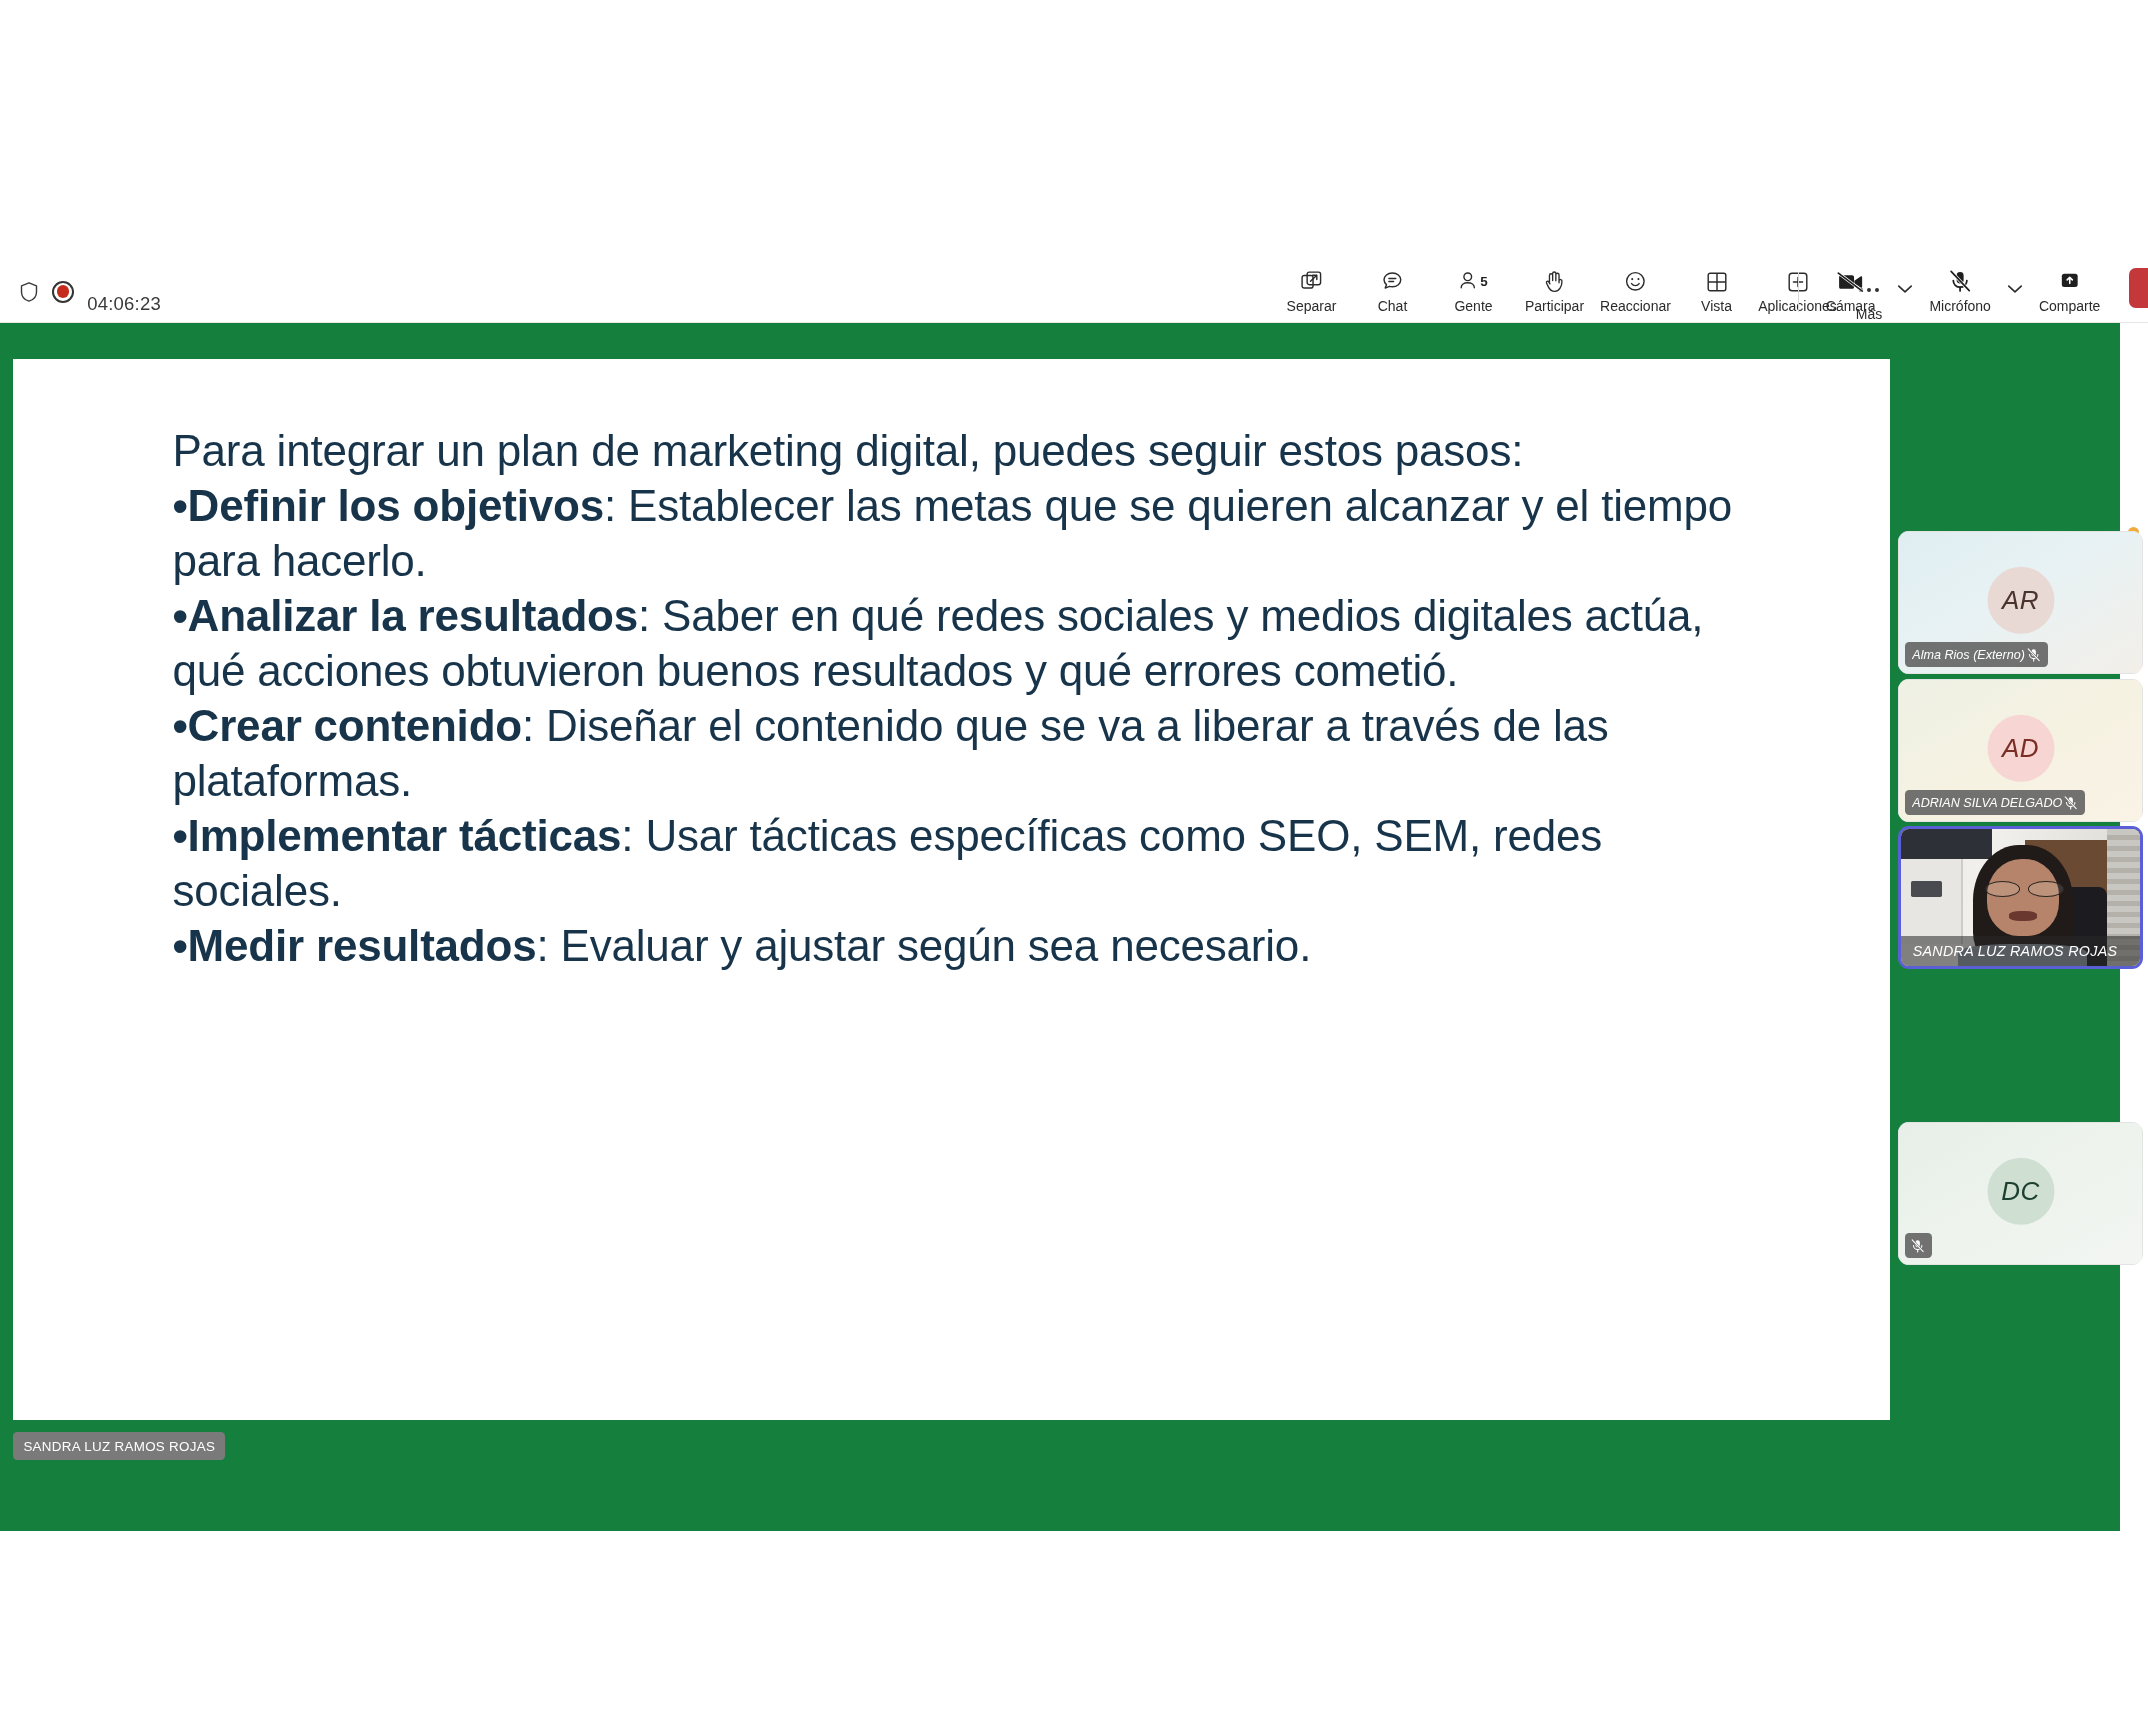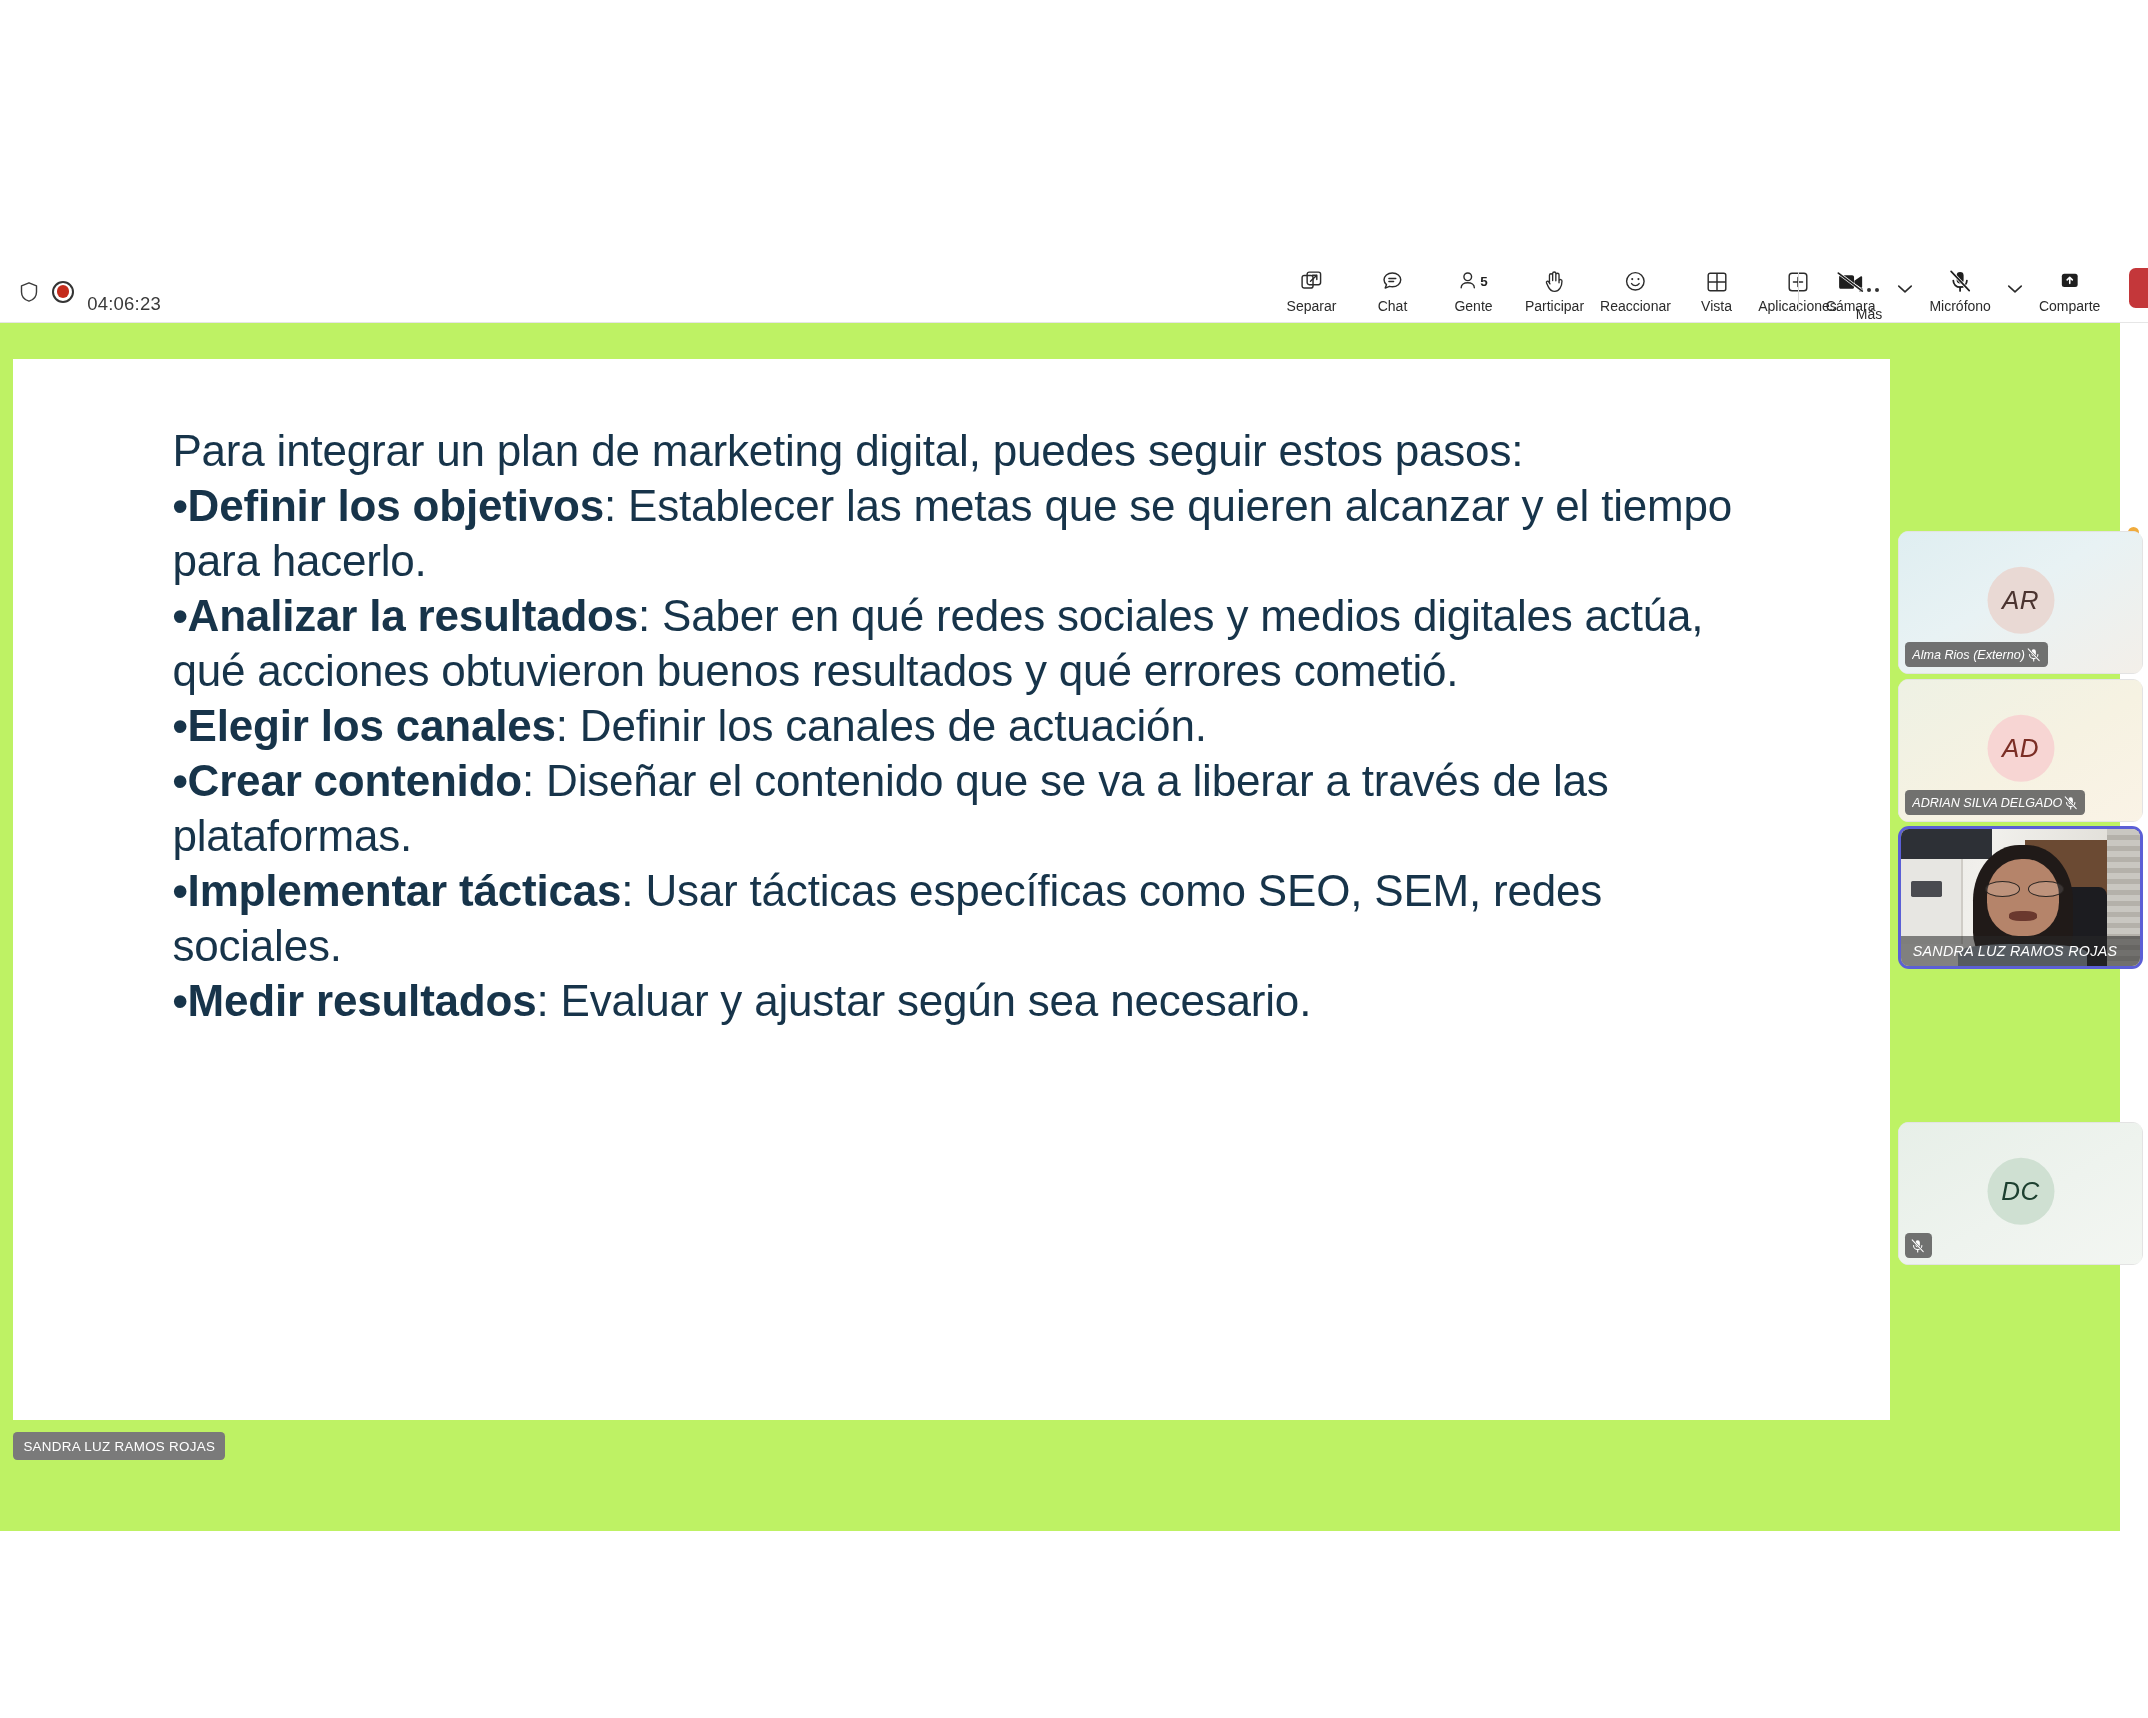--- a/index.html
+++ b/index.html
@@ -102,21 +102,21 @@
     position: absolute; left: 2128px; top: 267px;
     width: 11px; height: 11px; border-radius: 50%;
     background: #f0ab3c;
   }
 
   
   #stage {
     position: absolute;
     left: 0; top: 323px;
     width: 2120px; height: 1208px;
-    background: #bef264;
+    background: #15803d;
   }
 
   
   #share-region {
     position: absolute;
     left: 13.4px; top: 36px;
     width: 1877px; height: 1061px;
     background: #ffffff;
   }
   #slide {
@@ -399,21 +399,20 @@
   </div>
 
   <div id="stage">
 
     <div id="share-region">
       <div id="slide">
         <div class="slide-body">
           <p>Para integrar un plan de marketing digital, puedes seguir estos pasos:</p>
           <p><span class="bullet-dot">•</span><b>Definir los objetivos</b><span>: Establecer las metas que se quieren alcanzar y el tiempo para hacerlo.</span></p>
           <p><span class="bullet-dot">•</span><b>Analizar la resultados</b><span>: Saber en qué redes sociales y medios digitales actúa, qué acciones obtuvieron buenos resultados y qué errores cometió.</span></p>
-          <p><span class="bullet-dot">•</span><b>Elegir los canales</b><span>: Definir los canales de actuación.</span></p>
           <p><span class="bullet-dot">•</span><b>Crear contenido</b><span>: Diseñar el contenido que se va a liberar a través de las plataformas.</span></p>
           <p><span class="bullet-dot">•</span><b>Implementar tácticas</b><span>: Usar tácticas específicas como SEO, SEM, redes sociales.</span></p>
           <p><span class="bullet-dot">•</span><b>Medir resultados</b><span>: Evaluar y ajustar según sea necesario.</span></p>
         </div>
       </div>
     </div>
 
     <div class="presenter-tag">
       <span>SANDRA LUZ RAMOS ROJAS</span>
     </div>

